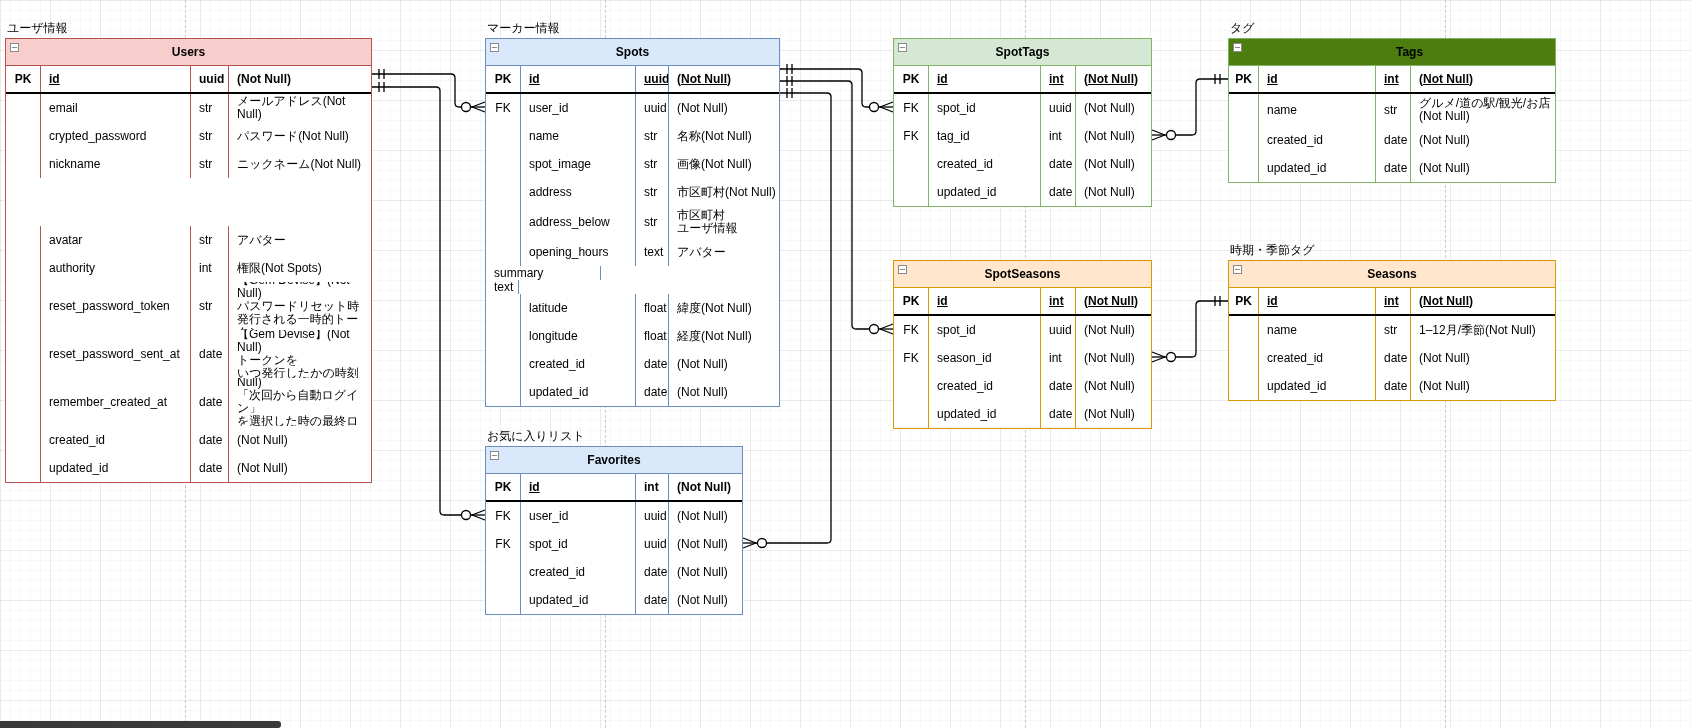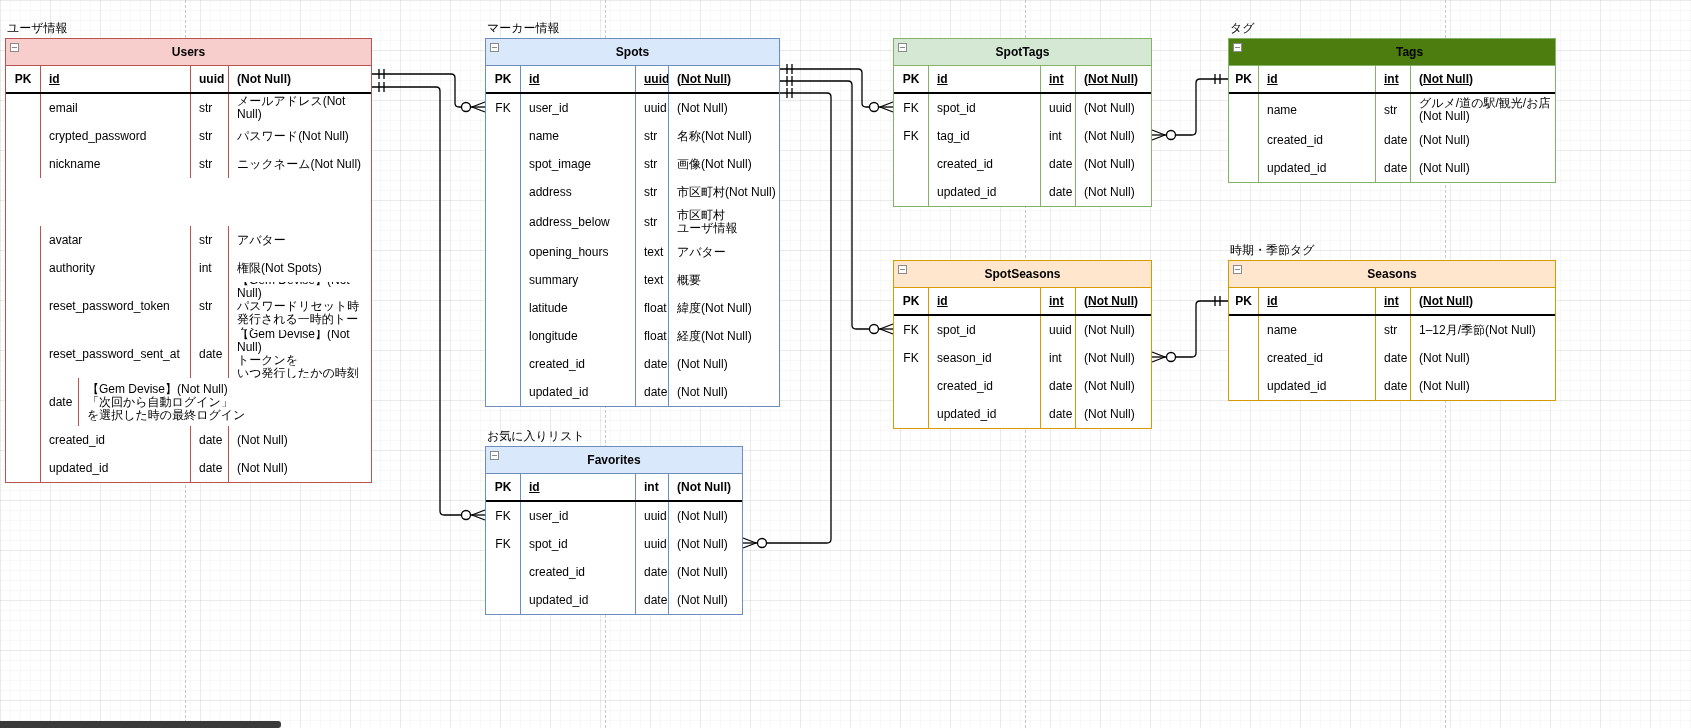--- a/index.html
+++ b/index.html
@@ -158,20 +158,21 @@
       <div class="row" style="height: 48px;">
         <div class="cell ckey" style="width: 35px; border-right: 1px solid rgb(184, 84, 80);"></div>
         <div class="cell cname" style="width: 150px; border-right: 1px solid rgb(184, 84, 80); text-align: center;">reset_password_sent_at</div>
         <div class="cell ctype" style="width: 38px; border-right: 1px solid rgb(184, 84, 80);">date</div>
         <div class="cell ccomment">【Gem Devise】(Not Null)
 トークンを
 いつ発行したかの時刻</div>
       </div>
       <div class="row" style="height: 48px;">
         <div class="cell ckey" style="width: 35px; border-right: 1px solid rgb(184, 84, 80);"></div>
+        <div class="cell cname" style="width: 150px; border-right: 1px solid rgb(184, 84, 80);">remember_created_at</div>
         <div class="cell ctype" style="width: 38px; border-right: 1px solid rgb(184, 84, 80);">date</div>
         <div class="cell ccomment">【Gem Devise】(Not Null)
 「次回から自動ログイン」
 を選択した時の最終ログイン</div>
       </div>
       <div class="row" style="height: 28px;">
         <div class="cell ckey" style="width: 35px; border-right: 1px solid rgb(184, 84, 80);"></div>
         <div class="cell cname" style="width: 150px; border-right: 1px solid rgb(184, 84, 80);">created_id</div>
         <div class="cell ctype" style="width: 38px; border-right: 1px solid rgb(184, 84, 80);">date</div>
         <div class="cell ccomment">(Not Null)</div>
@@ -222,21 +223,21 @@
         <div class="cell ctype" style="width: 33px; border-right: 1px solid rgb(108, 142, 191);">str</div>
         <div class="cell ccomment">市区町村
 ユーザ情報</div>
       </div>
       <div class="row" style="height: 28px;">
         <div class="cell ckey" style="width: 35px; border-right: 1px solid rgb(108, 142, 191);"></div>
         <div class="cell cname" style="width: 115px; border-right: 1px solid rgb(108, 142, 191);">opening_hours</div>
         <div class="cell ctype" style="width: 33px; border-right: 1px solid rgb(108, 142, 191);">text</div>
         <div class="cell ccomment">アバター</div>
       </div>
-      <div class="row" style="height: 28px;">
+      <div class="row" style="height: 28px; flex-direction: column;">
         <div class="cell ckey" style="width: 35px; border-right: 1px solid rgb(108, 142, 191);"></div>
         <div class="cell cname" style="width: 115px; border-right: 1px solid rgb(108, 142, 191);">summary</div>
         <div class="cell ctype" style="width: 33px; border-right: 1px solid rgb(108, 142, 191);">text</div>
         <div class="cell ccomment">概要</div>
       </div>
       <div class="row" style="height: 28px;">
         <div class="cell ckey" style="width: 35px; border-right: 1px solid rgb(108, 142, 191);"></div>
         <div class="cell cname" style="width: 115px; border-right: 1px solid rgb(108, 142, 191);">latitude</div>
         <div class="cell ctype" style="width: 33px; border-right: 1px solid rgb(108, 142, 191);">float</div>
         <div class="cell ccomment">緯度(Not Null)</div>

